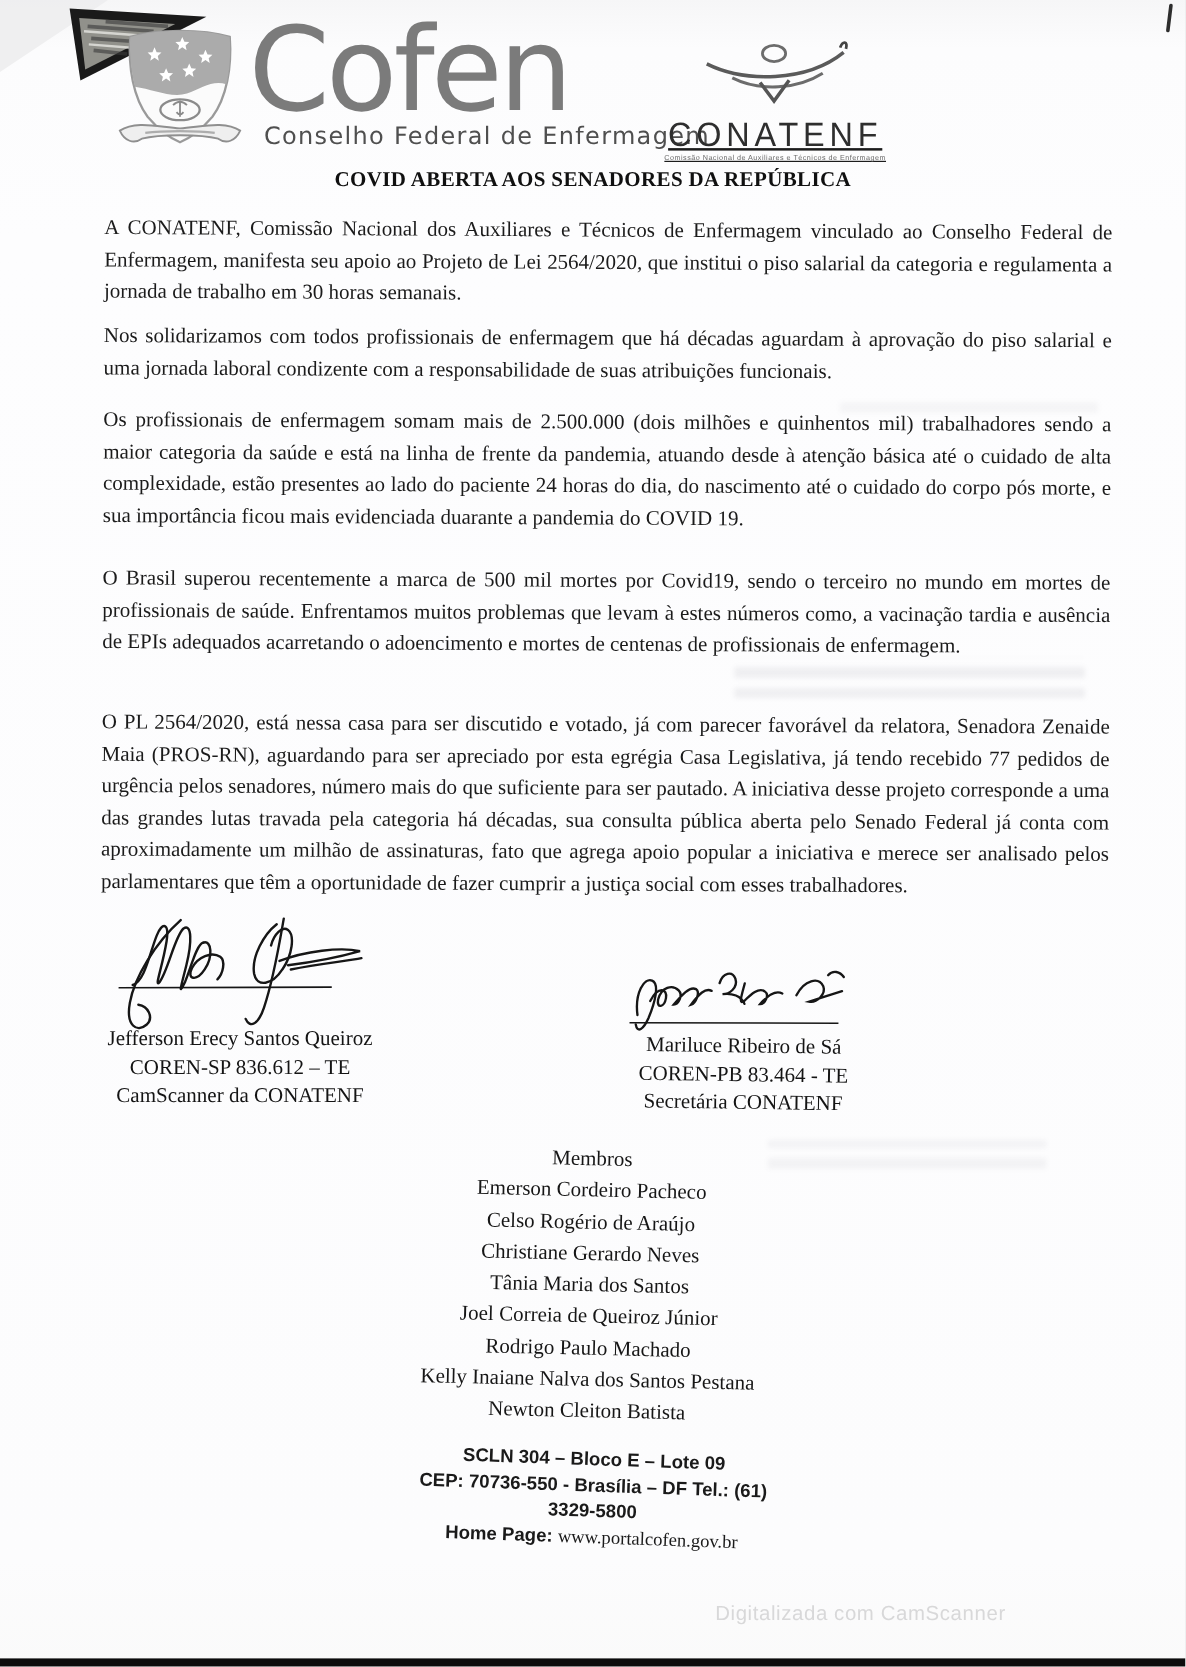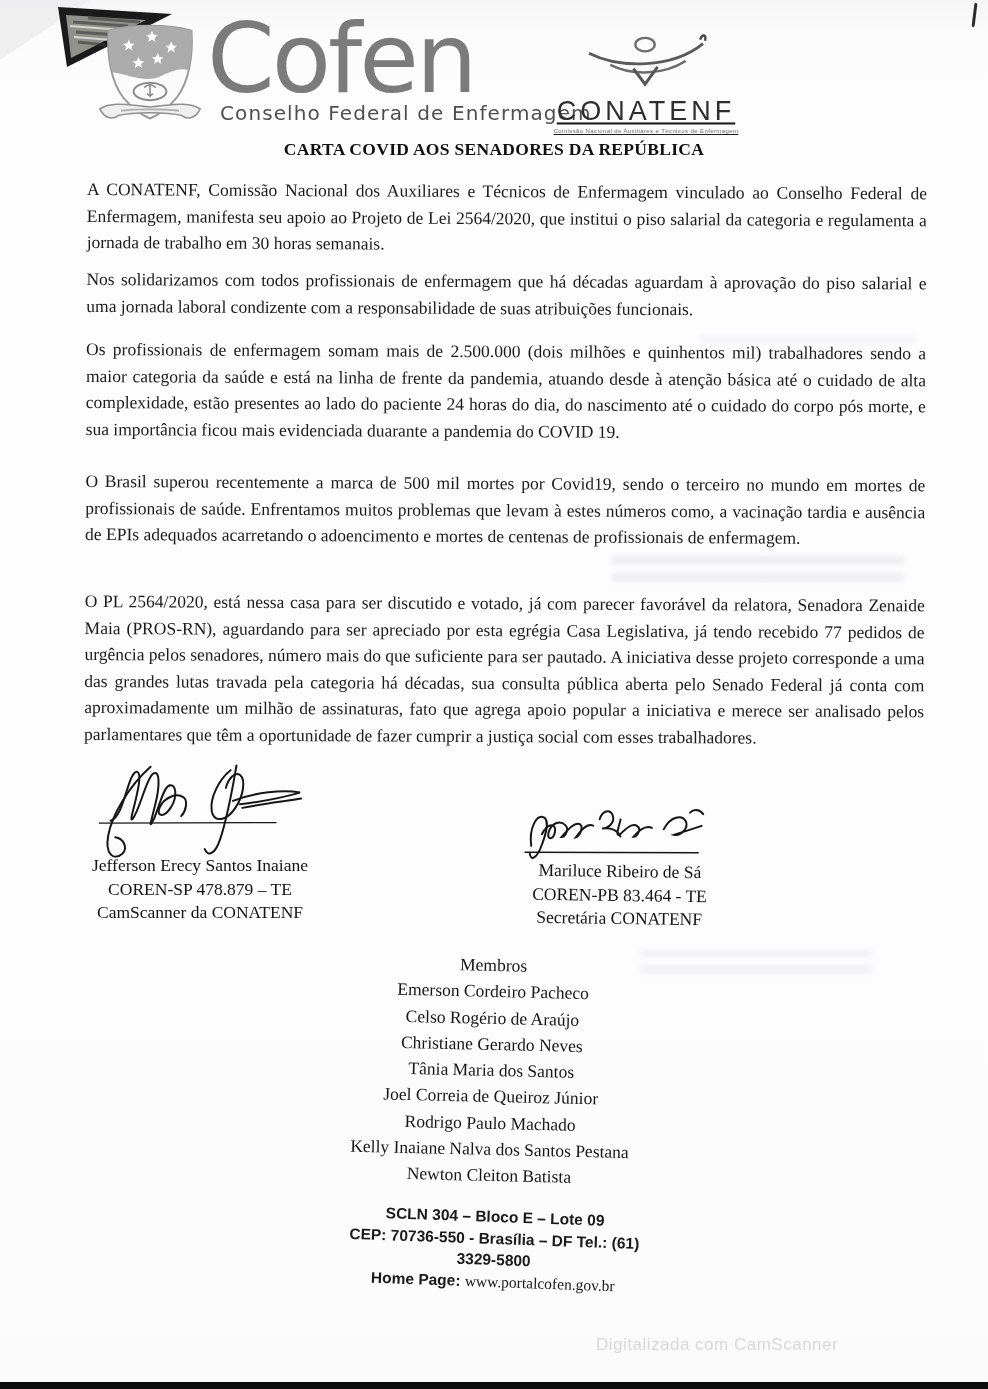--- a/index.html
+++ b/index.html
@@ -95,21 +95,21 @@
       <ellipse cx="64" cy="13" rx="10" ry="7" fill="none" stroke="#6c6c6c" stroke-width="2.4"></ellipse>
       <path d="M6,22 C38,38 92,38 124,12" fill="none" stroke="#5a5a5a" stroke-width="3"></path>
       <path d="M28,34 C52,46 84,44 106,30" fill="none" stroke="#6c6c6c" stroke-width="2.6"></path>
       <path d="M52,38 L64,54 L77,36" fill="none" stroke="#555555" stroke-width="3"></path>
       <path d="M121,8 C123,2 128,2 126,9" fill="none" stroke="#444444" stroke-width="2.4"></path>
     </svg>
     <div class="c-word">CONATENF</div>
     <div class="c-tag">Comissão Nacional de Auxiliares e Técnicos de Enfermagem</div>
   </div>
 
-  <div class="doc-title">CARTA COVID AOS SENADORES DA REPÚBLICA</div>
+  <div class="doc-title">COVID ABERTA AOS SENADORES DA REPÚBLICA</div>
 
   <div class="letter-body">
     <p class="p1">A CONATENF, Comissão Nacional dos Auxiliares e Técnicos de Enfermagem vinculado ao Conselho Federal de Enfermagem, manifesta seu apoio ao Projeto de Lei 2564/2020, que institui o piso salarial da categoria e regulamenta a jornada de trabalho em 30 horas semanais.</p>
     <p class="p2">Nos solidarizamos com todos profissionais de enfermagem que há décadas aguardam à aprovação do piso salarial e uma jornada laboral condizente com a responsabilidade de suas atribuições funcionais.</p>
     <p class="p3">Os profissionais de enfermagem somam mais de 2.500.000 (dois milhões e quinhentos mil) trabalhadores sendo a maior categoria da saúde e está na linha de frente da pandemia, atuando desde à atenção básica até o cuidado de alta complexidade, estão presentes ao lado do paciente 24 horas do dia, do nascimento até o cuidado do corpo pós morte, e sua importância ficou mais evidenciada duarante a pandemia do COVID 19.</p>
     <p class="p4">O Brasil superou recentemente a marca de 500 mil mortes por Covid19, sendo o terceiro no mundo em mortes de profissionais de saúde. Enfrentamos muitos problemas que levam à estes números como, a vacinação tardia e ausência de EPIs adequados acarretando o adoencimento e mortes de centenas de profissionais de enfermagem.</p>
     <p class="p5">O PL 2564/2020, está nessa casa para ser discutido e votado, já com parecer favorável da relatora, Senadora Zenaide Maia (PROS-RN), aguardando para ser apreciado por esta egrégia Casa Legislativa, já tendo recebido 77 pedidos de urgência pelos senadores, número mais do que suficiente para ser pautado. A iniciativa desse projeto corresponde a uma das grandes lutas travada pela categoria há décadas, sua consulta pública aberta pelo Senado Federal já conta com aproximadamente um milhão de assinaturas, fato que agrega apoio popular a iniciativa e merece ser analisado pelos parlamentares que têm a oportunidade de fazer cumprir a justiça social com esses trabalhadores.</p>
   </div>
 
   <div class="sig-block sig-left">
@@ -119,22 +119,22 @@
         <path d="M128,40 C140,36 142,60 130,78 C118,96 104,92 112,76 C120,60 140,52 152,60 C160,66 156,84 148,92"></path>
         <path d="M96,8 C60,40 30,90 24,125 C18,158 34,168 48,156 C58,146 50,130 36,128"></path>
         <path d="M232,14 C214,28 196,60 200,84 C204,104 226,100 240,78 C254,58 258,30 248,22 C240,16 228,28 224,44"></path>
         <path d="M242,6 C236,40 228,90 214,132 C206,156 194,162 188,148"></path>
         <path d="M236,66 C272,52 322,46 350,52 C322,60 280,68 248,72"></path>
         <path d="M252,78 C292,70 332,66 352,62"></path>
       </g>
       <path d="M8,104 L310,103" stroke="#161616" stroke-width="2.2"></path>
     </svg>
     <div class="sig-text">
-      <div>Jefferson Erecy Santos Inaiane</div>
-      <div>COREN-SP 478.879 – TE</div>
+      <div>Jefferson Erecy Santos Queiroz</div>
+      <div>COREN-SP 836.612 – TE</div>
       <div>CamScanner da CONATENF</div>
     </div>
   </div>
 
   <div class="sig-block sig-right">
     <svg class="sig-svg" width="300" height="72" viewBox="0 0 300 110">
       <g fill="none" stroke="#161616" stroke-width="3" stroke-linecap="round">
         <path d="M14,78 C10,50 22,30 32,34 C42,38 36,62 28,82 C22,96 14,102 12,90"></path>
         <path d="M30,60 C40,40 52,44 50,56 C48,68 38,70 40,58 C44,42 58,38 66,46 C72,52 66,64 60,64 C70,52 80,40 88,44 C94,48 88,62 82,64 C92,50 100,42 108,46"></path>
         <path d="M118,36 C122,22 134,20 138,30 C142,42 130,50 122,50 C134,48 146,52 150,62"></path>

